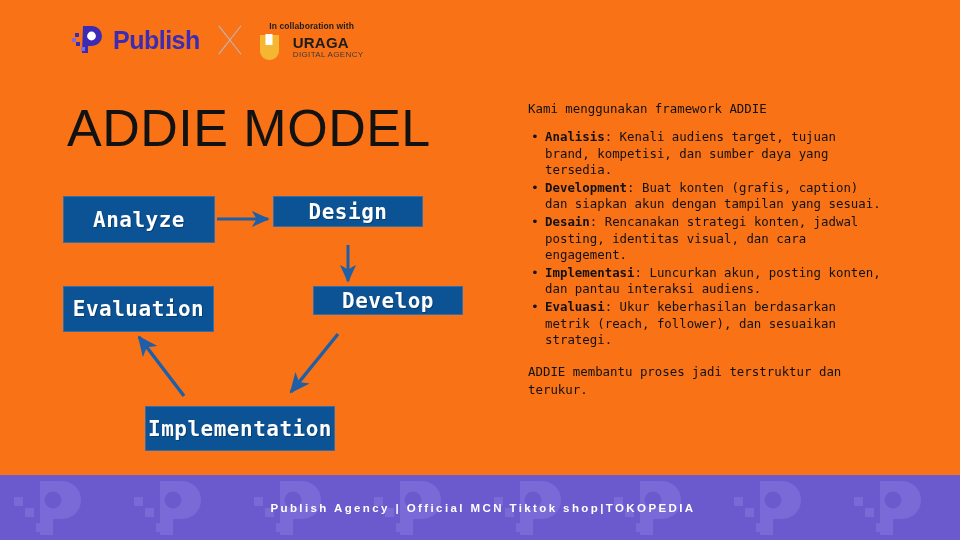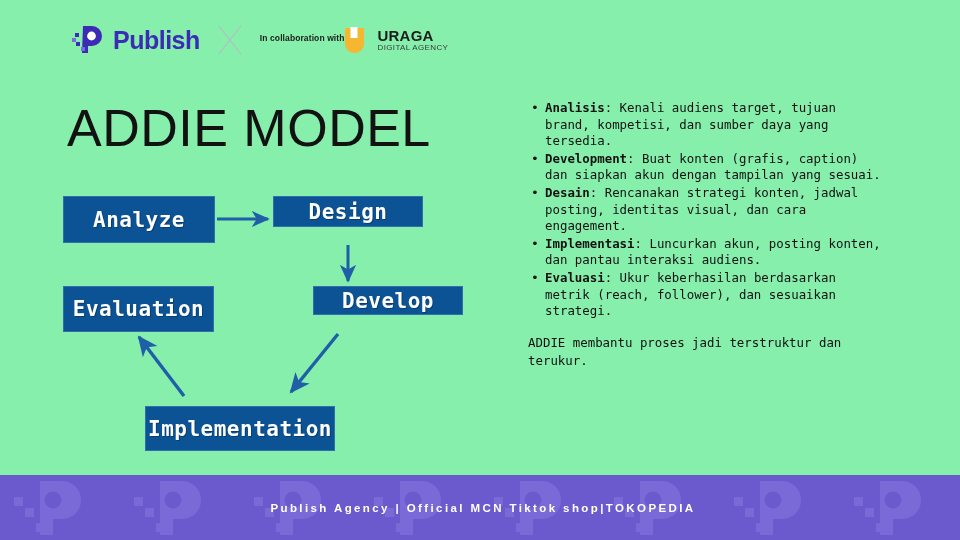--- a/index.html
+++ b/index.html
@@ -5,21 +5,21 @@
   * { box-sizing: border-box; margin: 0; padding: 0; }
   html, body {
     width: 960px; height: 540px;
     background: #ffffff;
     font-family: "Liberation Sans", sans-serif;
     overflow: hidden;
   }
   .slide {
     position: relative;
     width: 960px; height: 540px;
-    background: #86efac;
+    background: #f97316;
   }
 
   
   .logo-bar {
     position: absolute;
     left: 70px; top: 14px;
     display: flex; align-items: center; gap: 0px;
   }
   .publish-logo { display: flex; align-items: center; gap: 7px; }
   .publish-mark { width: 36px; height: 36px; position: relative; }
@@ -30,21 +30,21 @@
   .x-divider {
     width: 52px; height: 52px; position: relative; margin: 0 4px;
   }
   .x-divider::before, .x-divider::after {
     content: ""; position: absolute; left: 50%; top: 8px;
     width: 1.2px; height: 36px; background: #b9b9c4;
   }
   .x-divider::before { transform: translateX(-50%) rotate(38deg); }
   .x-divider::after  { transform: translateX(-50%) rotate(-38deg); }
 
-  .uraga-block { display: flex; flex-direction: row; align-items: center; }
+  .uraga-block { display: flex; flex-direction: column; align-items: center; }
   .collab-label {
     font-size: 8.5px; font-weight: bold; color: #1c1c1c;
     letter-spacing: 0.1px; margin-bottom: 4px;
   }
   .uraga-row { display: flex; align-items: center; gap: 14px; }
   .uraga-mark {
     width: 19px; height: 25px; background: #f5b731;
     border-radius: 0 0 9px 9px;
     position: relative;
   }
@@ -181,20 +181,21 @@
     </svg>
 
     <div class="node" id="node-analyze">Analyze</div>
     <div class="node" id="node-design">Design</div>
     <div class="node" id="node-evaluation">Evaluation</div>
     <div class="node" id="node-develop">Develop</div>
     <div class="node" id="node-implementation">Implementation</div>
   </div>
 
   <div class="content">
+    <div class="intro">Kami menggunakan framework ADDIE</div>
     <ul class="bullets">
       <li>
         <b>Analisis</b><span>: Kenali audiens target, tujuan brand, kompetisi, dan sumber daya yang tersedia.</span>
       </li>
       <li>
         <b>Development</b><span>: Buat konten (grafis, caption) dan siapkan akun dengan tampilan yang sesuai.</span>
       </li>
       <li>
         <b>Desain</b><span>: Rencanakan strategi konten, jadwal posting, identitas visual, dan cara engagement.</span>
       </li>

